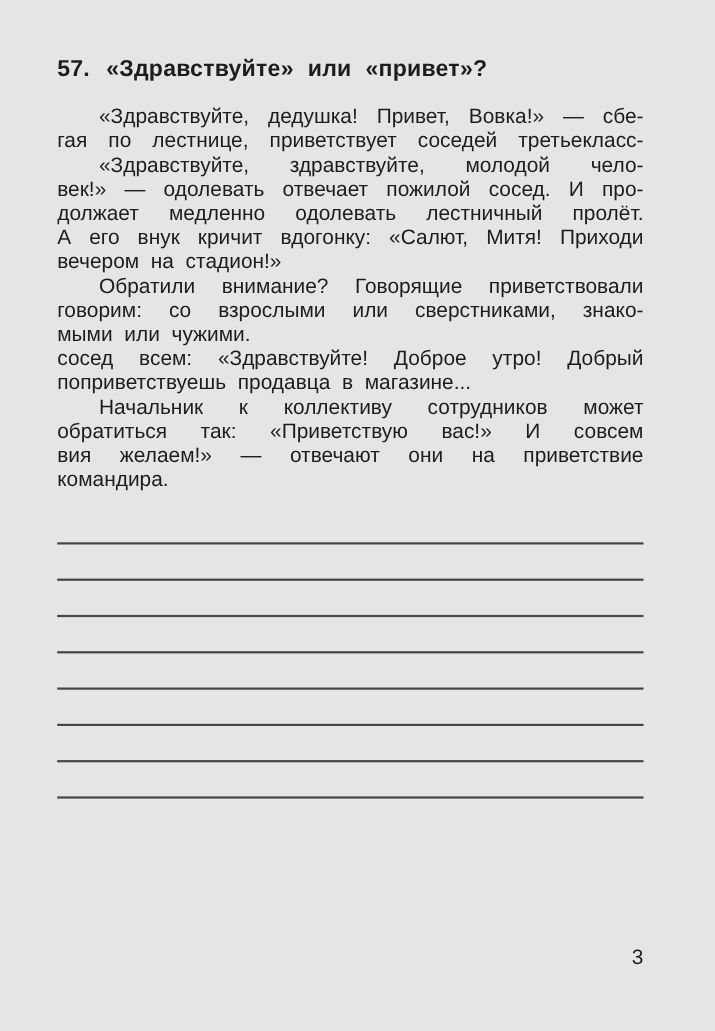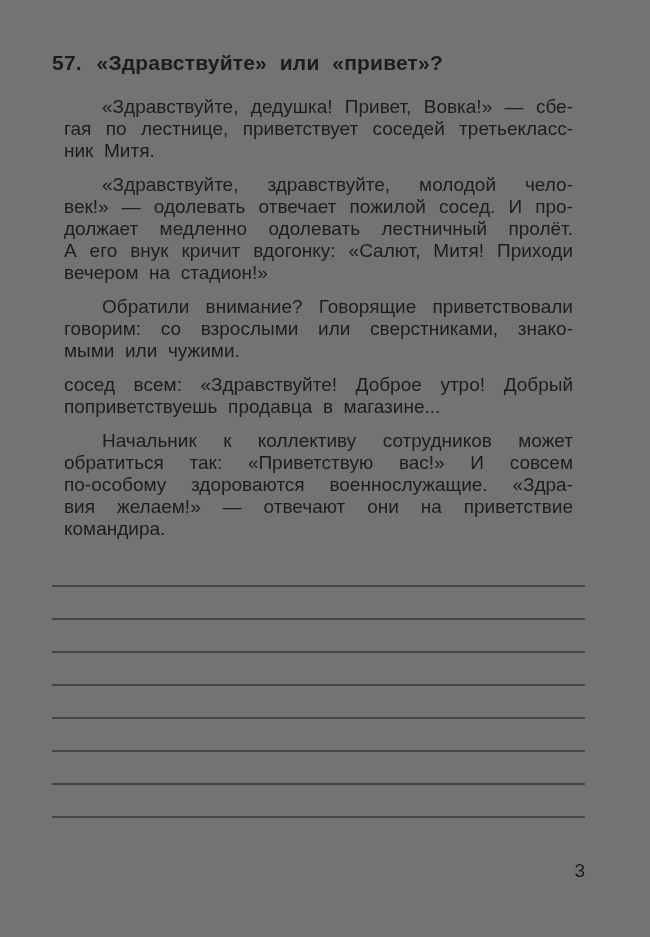--- a/index.html
+++ b/index.html
@@ -4,21 +4,21 @@
 <style>
   html, body {
     margin: 0;
     padding: 0;
     background: #ffffff;
   }
   .page {
     position: relative;
     width: 650px;
     height: 937px;
-    background: #737373;
+    background: #e5e5e5;
     overflow: hidden;
     font-family: "Liberation Sans", "DejaVu Sans", sans-serif;
     color: #1d1d1d;
   }
   .content {
     position: absolute;
     left: 52px;
     top: 50px;
     width: 533px;
   }
@@ -31,21 +31,21 @@
     letter-spacing: 0.2px;
     white-space: nowrap;
   }
   .title .num {
     margin-right: 2px;
   }
   .body-text {
     width: 533px;
   }
   .paragraph {
-    margin: 12px;
+    margin: 0;
   }
   .line {
     font-size: 19px;
     line-height: 22px;
     word-spacing: 0.28em;
     text-align: justify;
     text-align-last: justify;
     white-space: normal;
     overflow: hidden;
     height: 22px;
@@ -79,42 +79,40 @@
 <div class="page">
   <div class="content">
     <h1 class="title">
       <span class="num">57.</span>
       <span>«Здравствуйте» или «привет»?</span>
     </h1>
     <div class="body-text" id="paragraphs">
         <div class="paragraph">
           <div class="line indent">«Здравствуйте, дедушка! Привет, Вовка!» — сбе-</div>
           <div class="line">гая по лестнице, приветствует соседей третьекласс-</div>
-          <div class="line last">ник Митя.</div>
         </div>
         <div class="paragraph">
           <div class="line indent">«Здравствуйте, здравствуйте, молодой чело-</div>
           <div class="line">век!» — одолевать отвечает пожилой сосед. И про-</div>
           <div class="line">должает медленно одолевать лестничный пролёт.</div>
           <div class="line">А его внук кричит вдогонку: «Салют, Митя! Приходи</div>
           <div class="line last">вечером на стадион!»</div>
         </div>
         <div class="paragraph">
           <div class="line indent">Обратили внимание? Говорящие приветствовали</div>
           <div class="line">говорим: со взрослыми или сверстниками, знако-</div>
           <div class="line last">мыми или чужими.</div>
         </div>
         <div class="paragraph">
           <div class="line">сосед всем: «Здравствуйте! Доброе утро! Добрый</div>
           <div class="line last">поприветствуешь продавца в магазине...</div>
         </div>
         <div class="paragraph">
           <div class="line indent">Начальник к коллективу сотрудников может</div>
           <div class="line">обратиться так: «Приветствую вас!» И совсем</div>
-          <div class="line">по-особому здороваются военнослужащие. «Здра-</div>
           <div class="line">вия желаем!» — отвечают они на приветствие</div>
           <div class="line last">командира.</div>
         </div>
       </div>
     <div class="rules" id="writing-lines">
         <div class="rule"></div>
         <div class="rule"></div>
         <div class="rule"></div>
         <div class="rule"></div>
         <div class="rule"></div>

